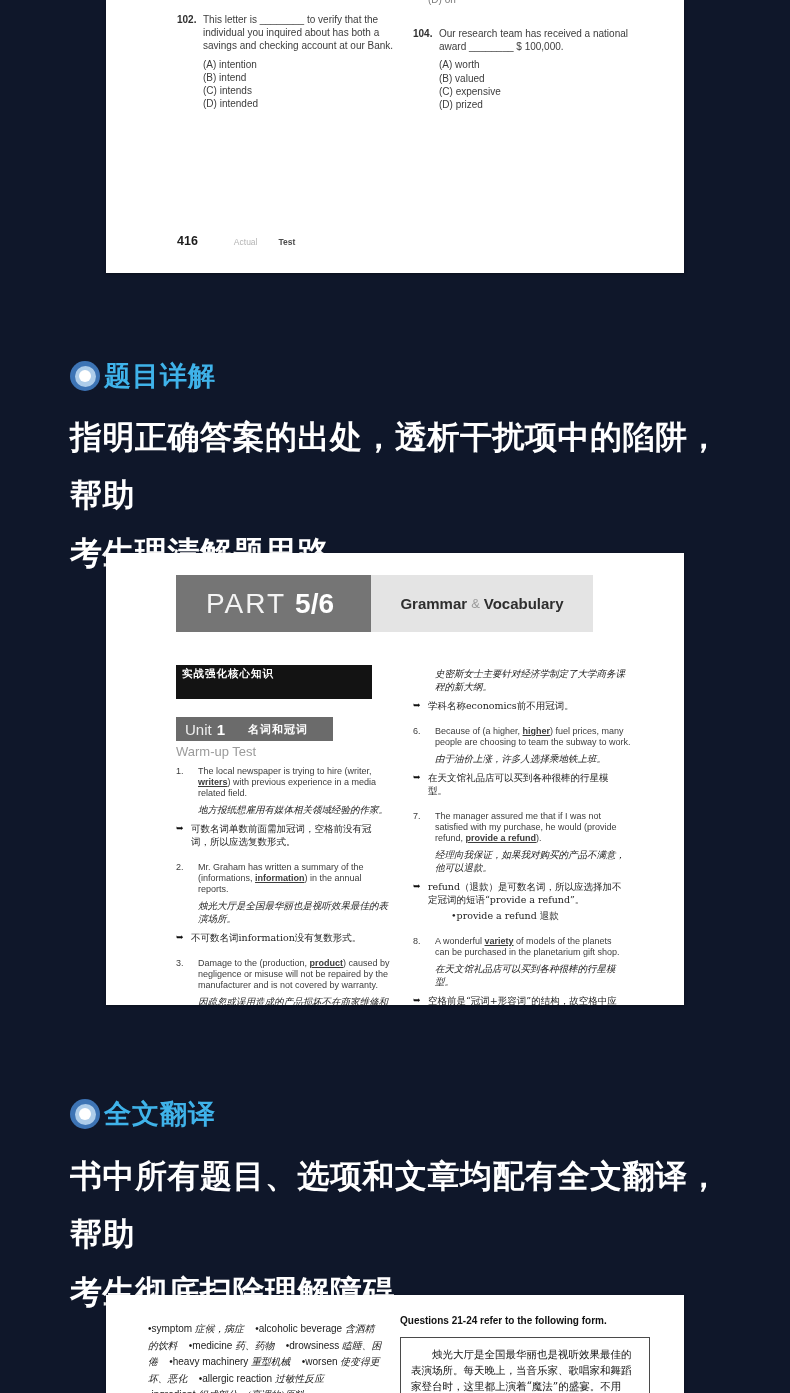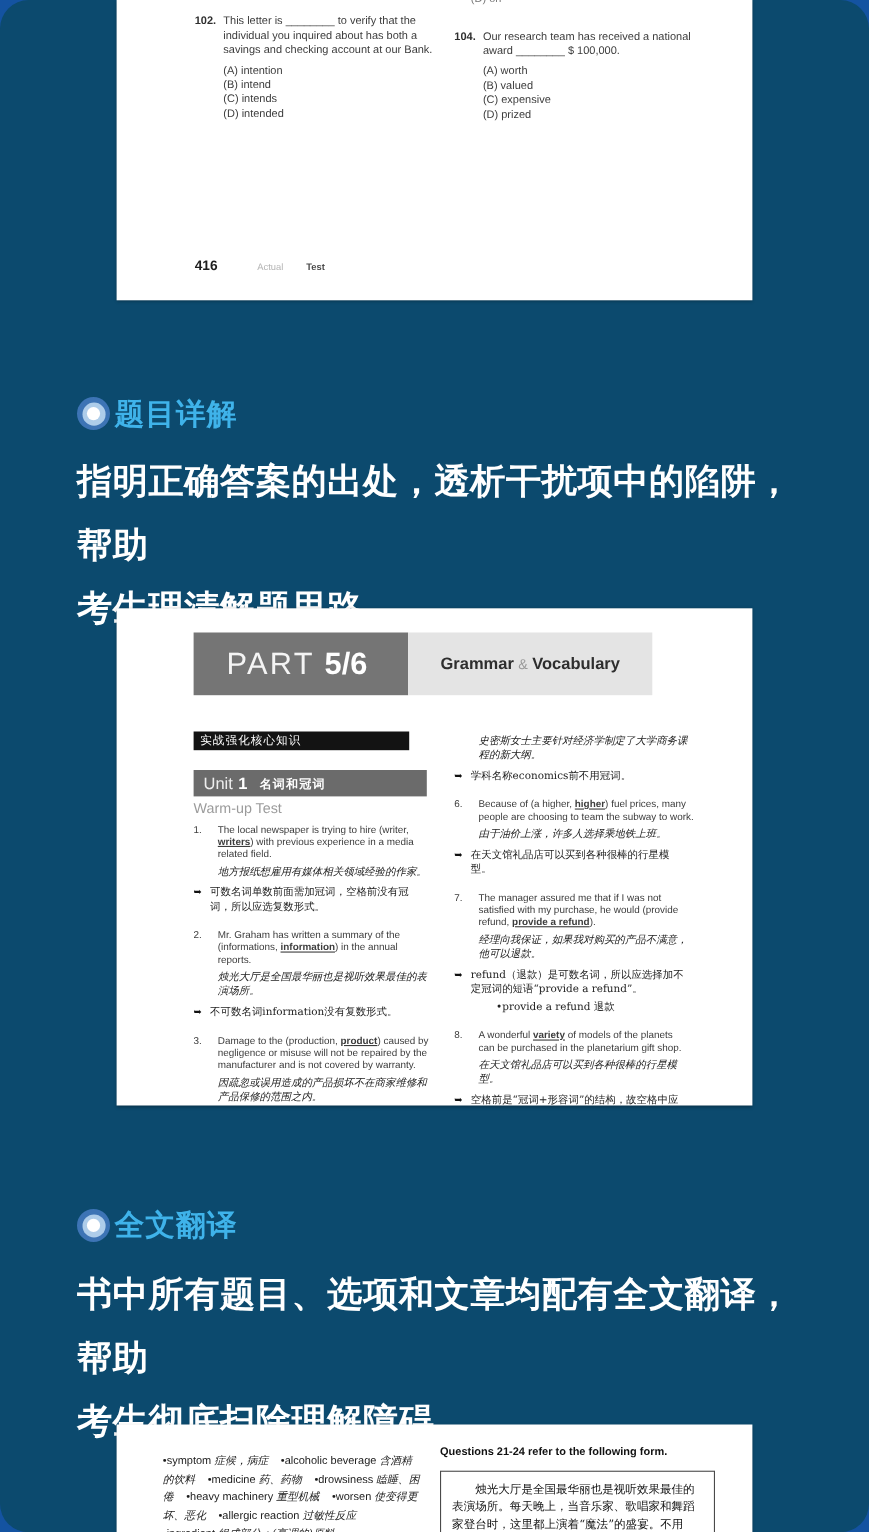--- a/index.html
+++ b/index.html
@@ -1,17 +1,17 @@
 <!DOCTYPE html>
 <html><head>
 <meta charset="utf-8">
 <style>
   html,body{margin:0;padding:0;background:#1453a1;}
-  #page{position:relative;width:790px;height:1393px;background:#0c4a6e;overflow:hidden;
-        font-family:"Liberation Sans",sans-serif;border-radius:26px;}
+  #page{position:relative;width:790px;height:1393px;background:#0f172a;overflow:hidden;
+        font-family:"Liberation Sans",sans-serif;}
 
   
   .card{position:absolute;left:106px;width:578px;background:#ffffff;
         box-shadow:0 1px 3px rgba(0,0,0,0.35);}
   .card-top{top:0;height:273px;overflow:hidden;}
   .card-mid{top:553px;height:452px;overflow:hidden;}
   .card-bottom{top:1295px;height:98px;overflow:hidden;}
 
   
   .partial-opt{position:absolute;left:322px;top:-6px;font-size:10px;color:#777;}
@@ -38,27 +38,27 @@
   
   .part-bar{position:absolute;left:70px;top:22px;width:417px;height:57px;display:flex;}
   .part-dark{width:195px;background:#757575;display:flex;align-items:center;padding-left:30px;box-sizing:border-box;}
   .part-label{font-size:28px;color:#f4f4f4;letter-spacing:2px;font-weight:400;margin-right:9px;}
   .part-num{font-size:28px;color:#ffffff;font-weight:700;}
   .part-light{flex:1;background:#e4e4e4;display:flex;align-items:center;justify-content:center;gap:4px;}
   .subj{font-size:15px;font-weight:700;color:#2e2e2e;}
   .amp{font-size:13px;color:#9a9a9a;}
 
   .col{position:absolute;top:112px;width:212px;}
-  .k-bar{width:196px;height:17px;box-sizing:border-box;background:#131313;color:#fff;
-         font-size:10.5px;line-height:17px;padding-left:6px;letter-spacing:1px;}
-  .unit-bar{margin-top:18px;width:212px;height:24px;box-sizing:border-box;background:#6b6b6b;
+  .k-bar{width:196px;height:34px;box-sizing:border-box;background:#131313;color:#fff;
+         font-size:10.5px;line-height:17px;padding-left:6px;letter-spacing:1px;font-weight:bold;}
+  .unit-bar{margin-top:18px;width:157px;height:24px;box-sizing:border-box;background:#6b6b6b;
             display:flex;align-items:center;padding-left:9px;gap:5px;}
   .u-l{font-size:15px;color:#eeeeee;font-weight:400;}
   .u-n{font-size:15px;color:#ffffff;font-weight:700;}
-  .u-t{font-size:11px;color:#ffffff;font-weight:700;margin-left:6px;letter-spacing:1px;}
+  .u-t{font-size:11px;color:#ffffff;font-weight:700;margin-left:18px;letter-spacing:1px;}
   .warmup{margin-top:3px;font-size:13px;color:#9b9b9b;line-height:15px;}
 
   .gi-q{margin-top:14px;}
   #items-left .gi-q:first-child{margin-top:7px;}
   .gq-row{display:flex;}
   .gq-num{width:22px;flex:none;font-size:9px;line-height:11px;color:#3c3c3c;}
   .gq-line{font-size:9px;line-height:11px;color:#3c3c3c;white-space:nowrap;}
   .ans{font-weight:700;text-decoration:underline;}
   .gq-zh{margin-top:4px;padding-left:22px;font-family:"DejaVu Serif",serif;font-style:italic;
          font-size:9.5px;line-height:13px;color:#222;}

